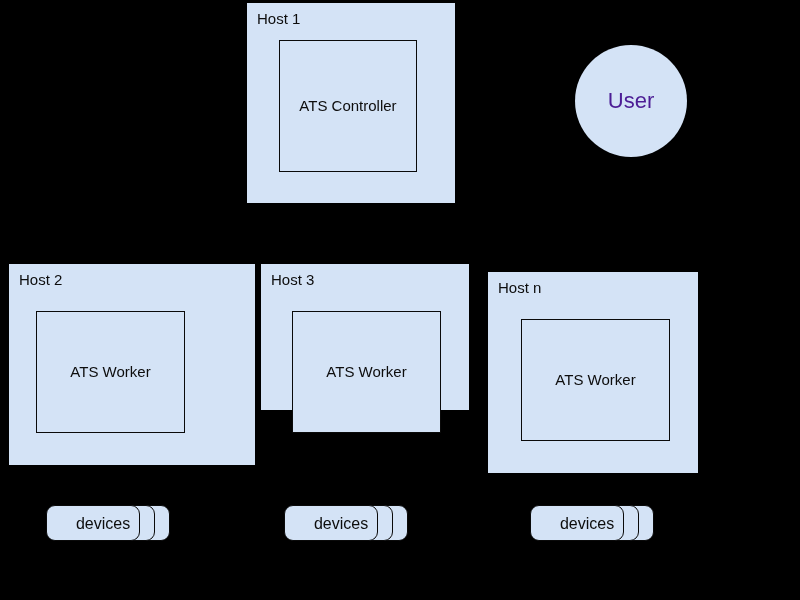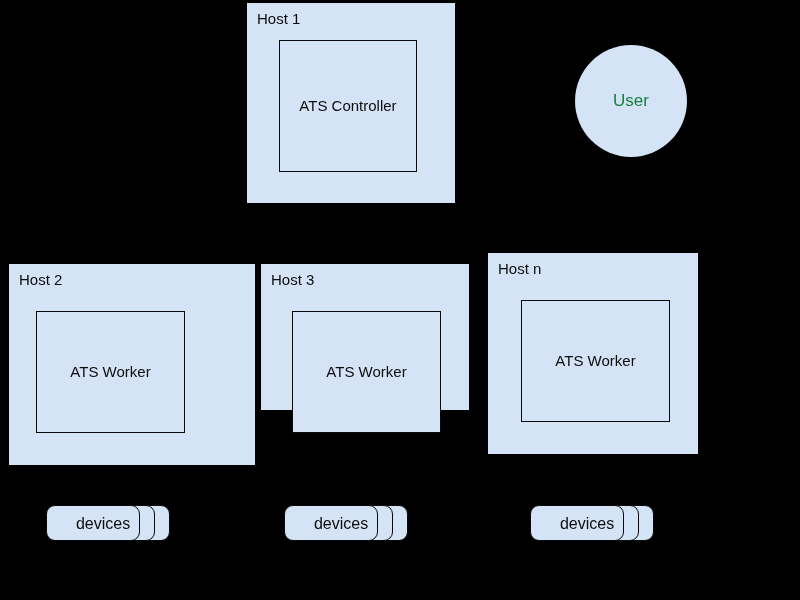--- a/index.html
+++ b/index.html
@@ -62,23 +62,23 @@
     position: absolute;
     border-radius: 50%;
     background: #d4e3f6;
     box-shadow: 0 2px 1px rgba(0,0,0,0.85);
     display: flex;
     align-items: center;
     justify-content: center;
     box-sizing: border-box;
   }
   .actor-label {
-    font-size: 17px;
+    font-size: 22px;
     line-height: 20px;
-    color: #15803d;
+    color: #4c1d95;
     white-space: nowrap;
   }
 
   
   .devices-stack {
     position: absolute;
     width: 124px;
     height: 38px;
   }
   .devices-card {
@@ -126,21 +126,21 @@
     </div>
   </div>
 
   <div class="host-box" style="left:261px; top:264px; width:208px; height:146px;">
     <div class="host-label">Host 3</div>
     <div class="inner-box" style="left:31px; top:47px; width:149px; height:122px;">
       <span class="inner-label">ATS Worker</span>
     </div>
   </div>
 
-  <div class="host-box" style="left:488px; top:253px; width:210px; height:201px;">
+  <div class="host-box" style="left:488px; top:272px; width:210px; height:201px;">
     <div class="host-label">Host n</div>
     <div class="inner-box" style="left:33px; top:47px; width:149px; height:122px;">
       <span class="inner-label">ATS Worker</span>
     </div>
   </div>
 
   <div class="devices-stack" style="left:46px; top:505px;">
     <div class="devices-card layer-back"></div>
     <div class="devices-card layer-mid"></div>
     <div class="devices-card layer-front">

